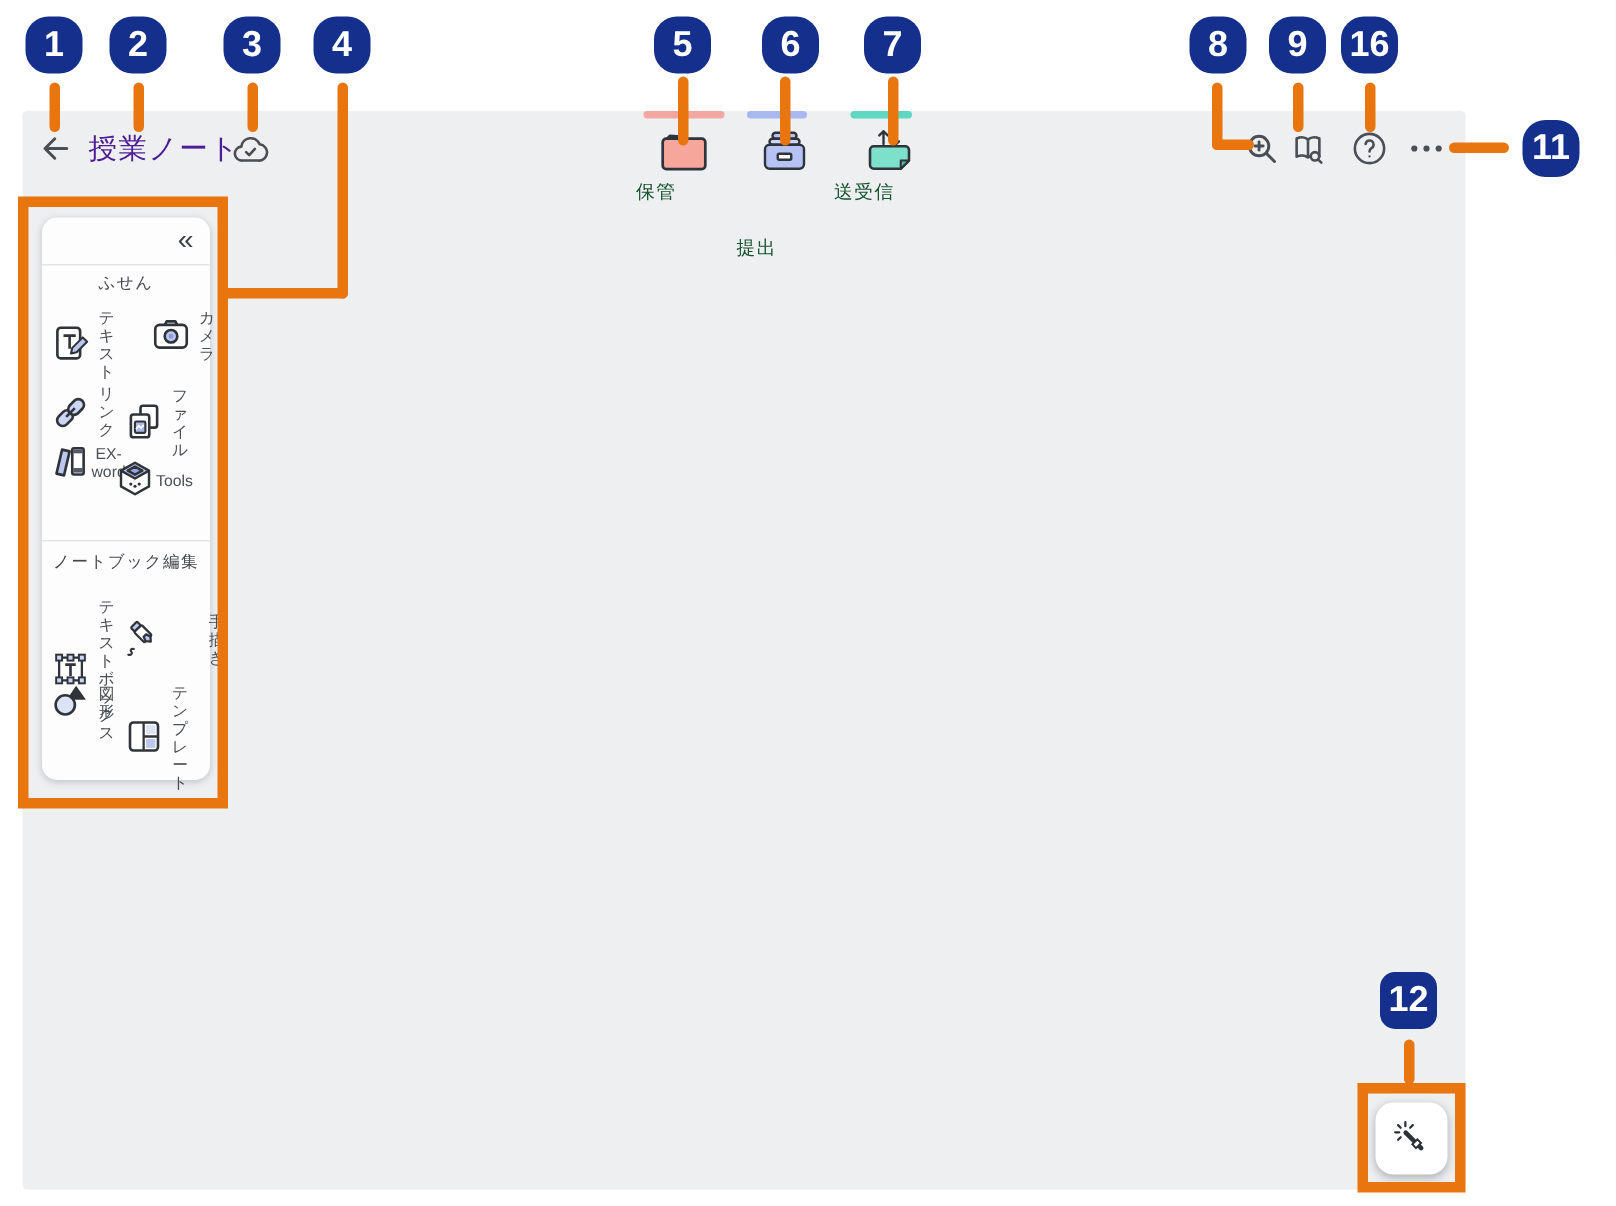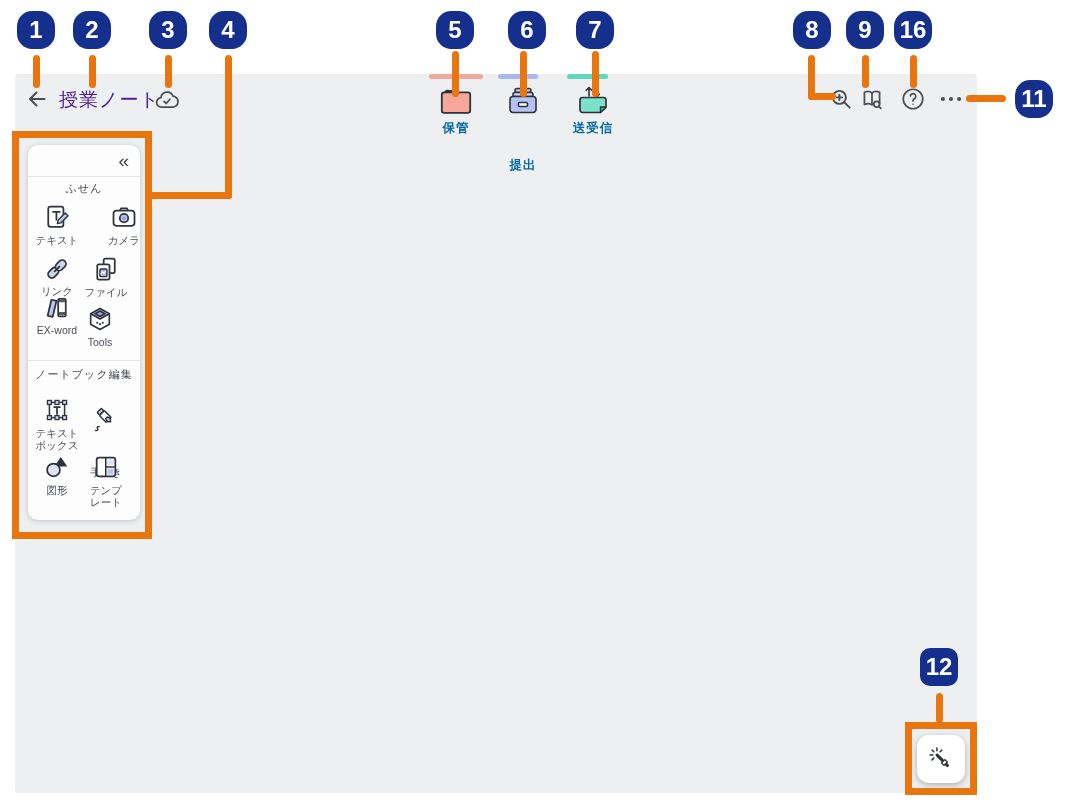--- a/index.html
+++ b/index.html
@@ -11,29 +11,29 @@
   .app{position:absolute;left:15px;top:74px;width:962px;height:719px;background:#edeff1;border-radius:3px;}
 
   .app-title{position:absolute;left:44px;top:13px;font-size:19px;line-height:26px;color:#4c1d95;letter-spacing:1px;}
   .hicon{position:absolute;width:26px;height:26px;}
   .hicon svg{width:100%;height:100%;display:block;}
 
   
   .tabbar{position:absolute;top:0;height:5px;border-radius:3px;}
   .tabicon{position:absolute;}
   .tabicon svg{display:block;}
-  .tablabel{position:absolute;top:46px;text-align:center;font-size:12.5px;color:#0369a1;letter-spacing:1px;font-weight:bold;}
+  .tablabel{position:absolute;top:46px;font-size:12.5px;color:#14532d;letter-spacing:1px;}
 
   
   .panel{position:absolute;left:13px;top:71px;width:112px;height:375px;background:#fdfdfe;
          border-radius:10px;box-shadow:0 1px 5px rgba(60,64,67,.25);}
   .collapse{position:absolute;top:4px;right:11px;font-size:19px;color:#3f4349;line-height:24px;cursor:default;}
   .pdiv{position:absolute;left:0;right:0;height:1px;background:#e3e5e8;}
   .psec{position:absolute;left:0;width:100%;text-align:center;font-size:11px;color:#45494f;letter-spacing:1px;}
-  .tool{position:absolute;width:48px;display:flex;flex-direction:column;align-items:center;}
+  .tool{position:absolute;width:48px;display:flex;flex-direction:row;align-items:center;}
   .tool svg{width:28px;height:28px;display:block;}
   .tlabel{font-size:10.5px;line-height:12px;color:#4a4e55;text-align:center;white-space:pre-line;margin-top:3px;}
 
   
   .fab{position:absolute;left:902px;top:661px;width:48px;height:48px;background:#ffffff;border-radius:12px;
        box-shadow:0 2px 6px rgba(60,64,67,.35);display:flex;align-items:center;justify-content:center;}
   .fab svg{width:28px;height:28px;display:block;}
 
   
   .badge{position:absolute;width:38px;height:38px;border-radius:40%;background:#14308c;color:#fff;

